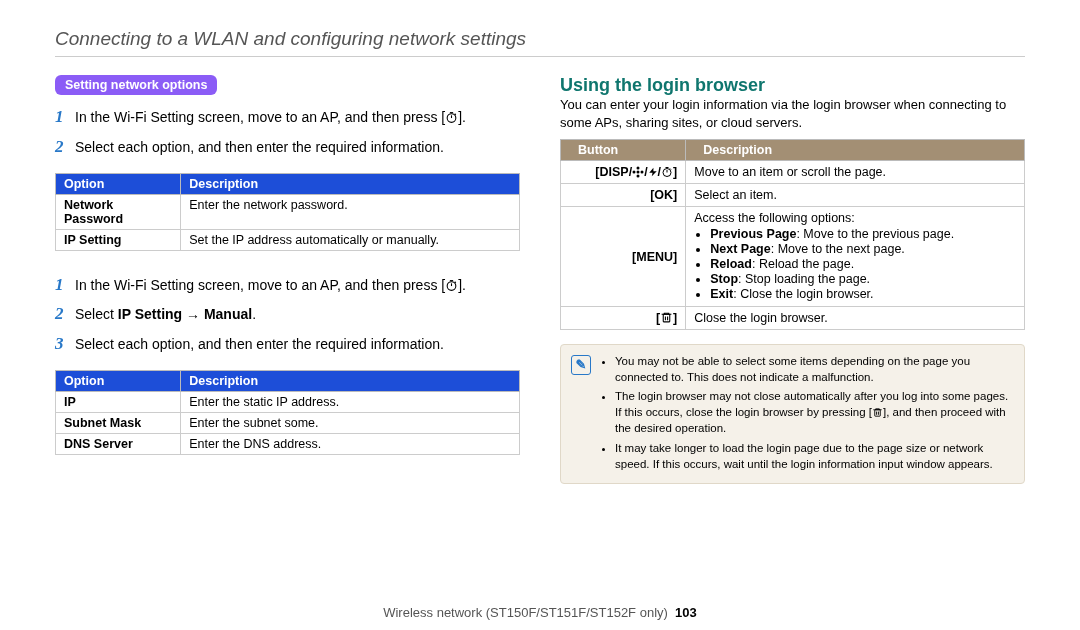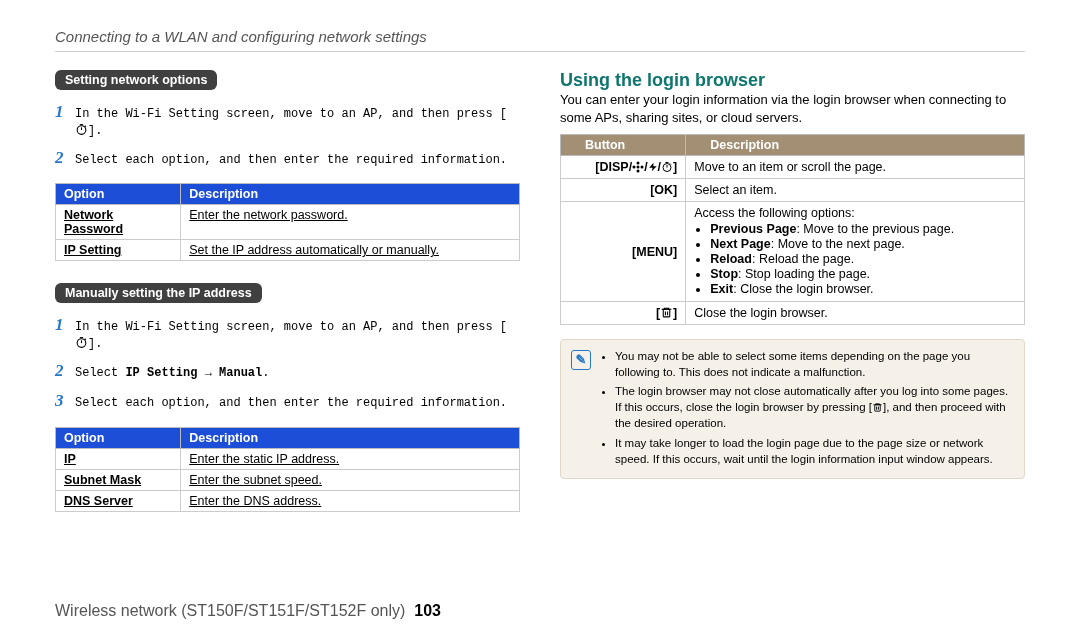--- a/index.html
+++ b/index.html
@@ -11,37 +11,37 @@
     width: 1080px;
     height: 630px;
     box-sizing: border-box;
     padding: 28px 55px 10px 55px;
     display: flex;
     flex-direction: column;
   }
   .header {
     font-style: italic;
     color: #555;
-    font-size: 15px;
+    font-size: 19px;
     border-bottom: 1px solid #ccc;
     padding-bottom: 6px;
     margin-bottom: 18px;
   }
   .columns {
     display: flex;
     gap: 40px;
     flex: 1;
   }
   .col {
     flex: 1;
     min-width: 0;
   }
   .pill {
     display: inline-block;
-    background: #404040;
+    background: #8b5cf6;
     color: #fff;
     font-weight: 600;
     font-size: 12.5px;
     padding: 3px 10px;
     border-radius: 6px;
     margin-bottom: 10px;
   }
   ol.steps {
     list-style: none;
     padding: 0;
@@ -55,40 +55,39 @@
   }
   .step-num {
     color: #2878c8;
     font-style: italic;
     font-weight: 600;
     font-size: 17px;
     width: 20px;
     flex-shrink: 0;
     font-family: Georgia, "Times New Roman", serif;
   }
-  .step-text { font-size: 12px; font-family: Liberation Mono, monospace; }
+  .step-text { font-size: 14px; }
   table.opt {
     border-collapse: collapse;
     width: 100%;
     font-size: 12.5px;
     margin-bottom: 22px;
   }
   table.opt th {
     background: #1d4ed8;
     color: #fff;
     text-align: left;
     font-weight: 600;
     padding: 3px 8px;
     border: 1px solid #bbb;
   }
   table.opt td {
     border: 1px solid #ccc;
     padding: 3px 8px;
     vertical-align: top;
-    text-decoration: underline;
   }
   table.opt td:first-child { font-weight: 600; width: 27%; }
 
   .section-title {
     color: #0f766e;
     font-weight: 600;
     font-size: 18px;
   }
   .intro { font-size: 13px; line-height: 1.35; margin-bottom: 8px; }
 
@@ -96,21 +95,21 @@
     border-collapse: collapse;
     width: 100%;
     font-size: 12.5px;
     margin-bottom: 14px;
   }
   table.btn th {
     background: #a38f74;
     color: #fff;
     text-align: left;
     font-weight: 600;
-    padding: 3px 24px;
+    padding: 3px 17px;
     border: 1px solid #bbb;
   }
   table.btn td {
     border: 1px solid #ccc;
     padding: 4px 8px;
     vertical-align: middle;
   }
   table.btn td:first-child { font-weight: 600; width: 27%; text-align: right; }
   table.btn ul { margin: 2px 0 0 0; padding-left: 16px; }
   table.btn li { margin-bottom: 1px; }
@@ -135,21 +134,22 @@
     justify-content: center;
     font-weight: bold;
     font-size: 13px;
     flex-shrink: 0;
     margin-top: 2px;
   }
   .note-box ul { margin: 0; padding-left: 14px; }
   .note-box li { margin-bottom: 3px; }
 
   .footer {
-    font-size: 16px;
+    text-align: center;
+    font-size: 13px;
     color: #555;
     margin-top: auto;
     padding-top: 8px;
   }
   .footer .pg { font-weight: 700; color: #000; }
 
   .icon-timer, .icon-flower, .icon-flash, .icon-trash {
     display: inline-block; vertical-align: -2px;
   }
   b { font-weight: 700; }
@@ -192,21 +192,20 @@
           <td>Network Password</td>
           <td>Enter the network password.</td>
         </tr>
         <tr>
           <td>IP Setting</td>
           <td>Set the IP address automatically or manually.</td>
         </tr>
       </tbody>
     </table>
 
-    <div class="pill">Manually setting the IP address</div>
 
     <ol class="steps">
       <li>
         <span class="step-num">1</span>
         <span class="step-text">In the Wi-Fi Setting screen, move to an AP, and then press [<svg class="icon-timer" width="13" height="13" viewBox="0 0 24 24" fill="none" stroke="black" stroke-width="2">
               <circle cx="12" cy="13" r="8"></circle>
               <line x1="12" y1="13" x2="12" y2="8"></line>
               <line x1="9" y1="3" x2="15" y2="3"></line>
               <line x1="18" y1="5" x2="20" y2="7"></line>
             </svg>].</span>
@@ -228,21 +227,21 @@
         <th>Description</th>
       </tr>
         </thead>
       <tbody>
         <tr>
             <td>IP</td>
             <td>Enter the static IP address.</td>
           </tr>
         <tr>
             <td>Subnet Mask</td>
-            <td>Enter the subnet speed.</td>
+            <td>Enter the subnet some.</td>
           </tr>
         <tr>
             <td>DNS Server</td>
             <td>Enter the DNS address.</td>
           </tr>
       </tbody>
     </table>
   </div>
 
   <div class="col">
@@ -297,21 +296,21 @@
                 <line x1="14" y1="10" x2="14" y2="17"></line>
               </svg>]</td>
           <td>Close the login browser.</td>
         </tr>
       </tbody>
     </table>
 
     <div class="note-box">
       <div class="note-icon">✎</div>
       <ul>
-        <li>You may not be able to select some items depending on the page you following to. This does not indicate a malfunction.</li>
+        <li>You may not be able to select some items depending on the page you connected to. This does not indicate a malfunction.</li>
         <li>The login browser may not close automatically after you log into some pages. If this occurs, close the login browser by pressing [<svg class="icon-trash" width="11" height="11" viewBox="0 0 24 24" fill="none" stroke="black" stroke-width="2">
               <polyline points="3 6 5 6 21 6"></polyline>
               <path d="M8 6V4h8v2"></path>
               <rect x="6" y="6" width="12" height="14" rx="1"></rect>
               <line x1="10" y1="10" x2="10" y2="17"></line>
               <line x1="14" y1="10" x2="14" y2="17"></line>
             </svg>], and then proceed with the desired operation.</li>
         <li>It may take longer to load the login page due to the page size or network speed. If this occurs, wait until the login information input window appears.</li>
       </ul>
     </div>

